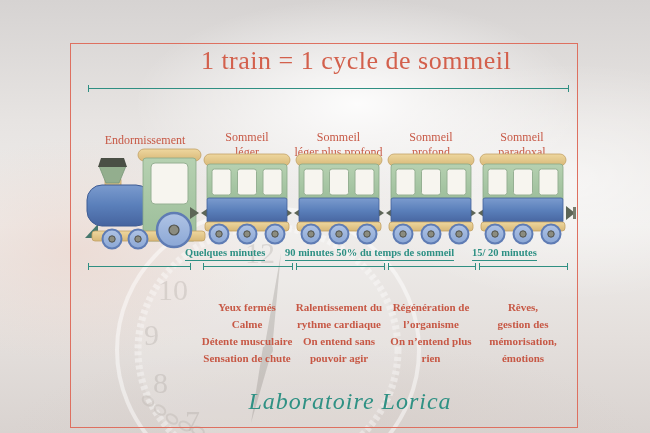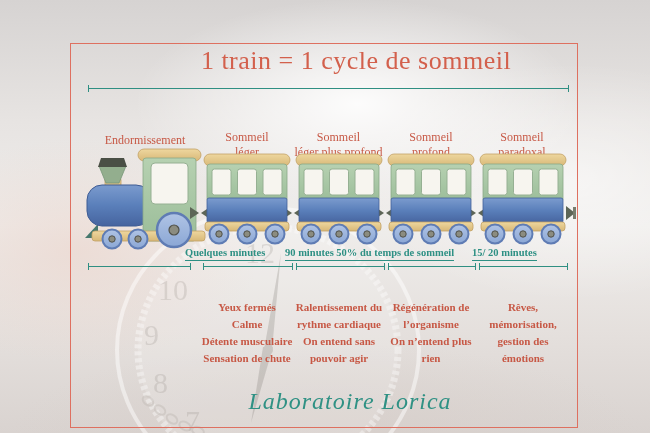--- a/index.html
+++ b/index.html
@@ -189,20 +189,20 @@
     <div>pouvoir agir</div>
   </div>
   <div class="notes" style="left:369px;">
     <div>Régénération de</div>
     <div>l’organisme</div>
     <div>On n’entend plus</div>
     <div>rien</div>
   </div>
   <div class="notes" style="left:461px;">
     <div>Rêves,</div>
+    <div>gestion des</div>
     <div>mémorisation,</div>
-    <div>gestion des</div>
     <div>émotions</div>
   </div>
 
   <div class="signature">Laboratoire Lorica</div>
 
 </div>
 
 </body></html>

